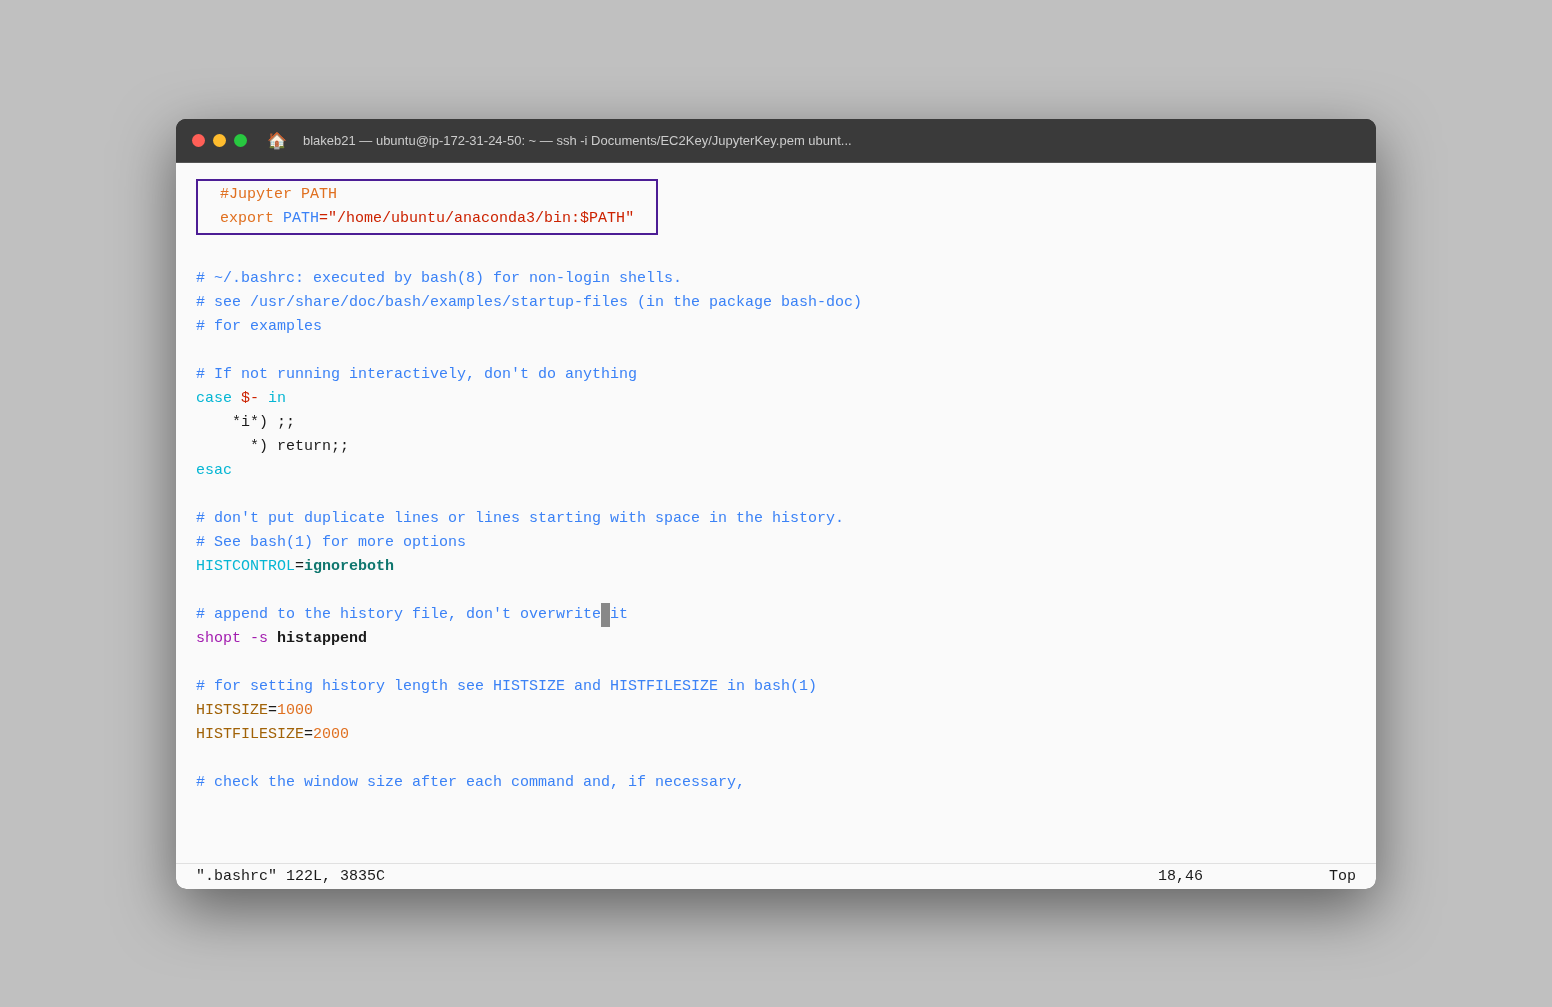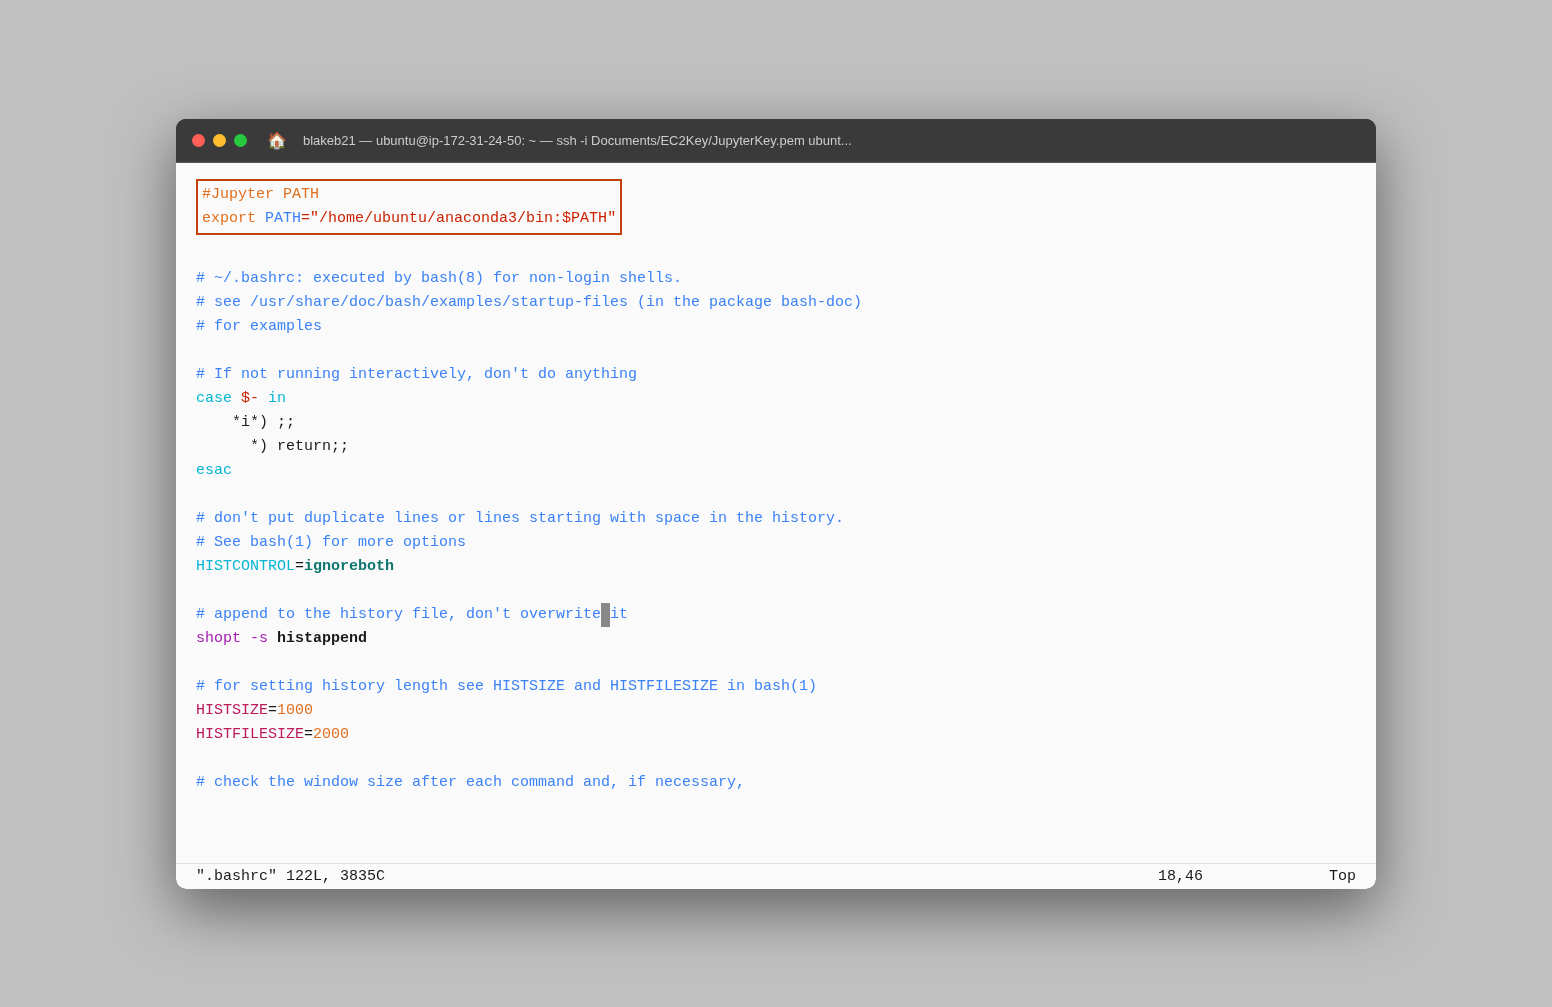--- a/index.html
+++ b/index.html
@@ -63,43 +63,43 @@
       background: #fafafa;
       padding: 16px 20px;
       font-family: 'Courier New', Courier, monospace;
       font-size: 15px;
       line-height: 1.6;
       min-height: 700px;
       position: relative;
     }
 
     .highlighted-block {
-      border: 2px solid #c2410c;
+      border: 2px solid #4c1d95;
       display: inline-block;
-      padding: 2px 4px;
+      padding: 2px 22px;
       margin-bottom: 8px;
     }
 
     .line {
       white-space: pre;
       display: block;
     }
 
     .comment { color: #3b82f6; }
     .keyword-orange { color: #e07020; }
     .variable-blue { color: #3b82f6; }
     .string-red { color: #cc2200; }
     .variable-red { color: #cc2200; margin-top: 12px; }
     .plain { color: #1a1a1a; }
     .keyword-cyan { color: #06b6d4; }
     .value-black { color: #0f766e; font-weight: bold; }
     .histcontrol-key { color: #06b6d4; }
     .shopt-s { color: #a21caf; }
     .shopt-val { color: #1a1a1a; font-weight: bold; }
-    .hist-key { color: #be185d; }
+    .hist-key { color: #a16207; }
     .hist-val { color: #e07020; }
 
     .cursor-block {
       display: inline-block;
       width: 9px;
       background: #888;
       color: transparent;
     }
 
     .status-bar {

